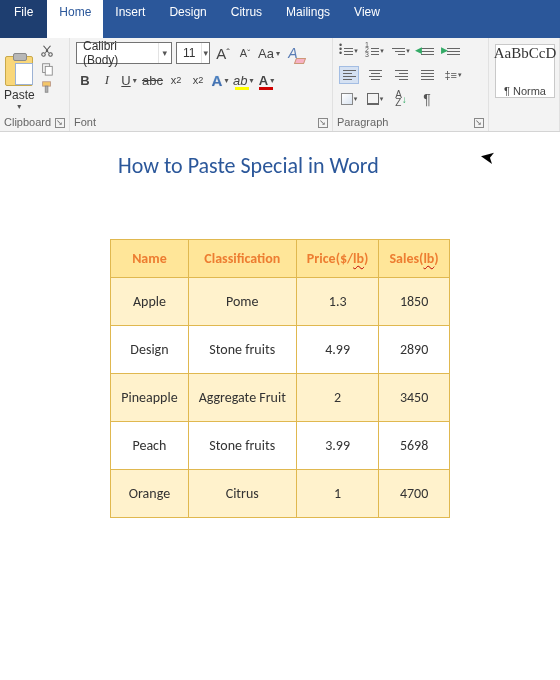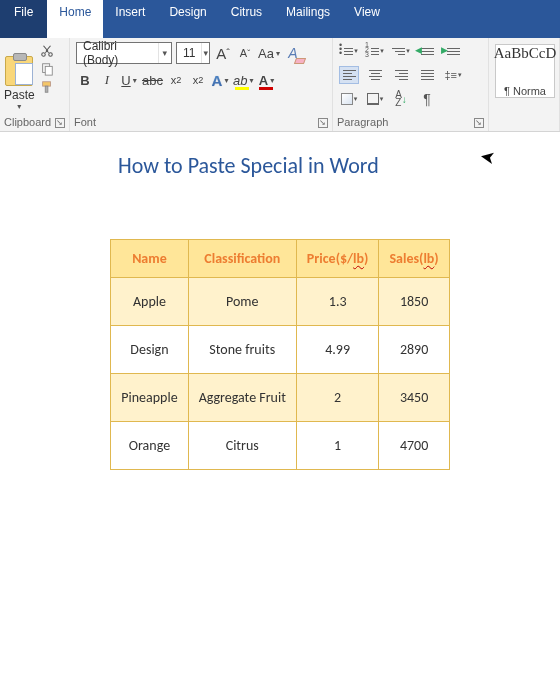--- a/index.html
+++ b/index.html
@@ -325,20 +325,26 @@
           <td>4.99</td>
           <td>2890</td>
         </tr>
         <tr>
           <td>Pineapple</td>
           <td>Aggregate Fruit</td>
           <td>2</td>
           <td>3450</td>
         </tr>
         <tr>
+          <td>Peach</td>
+          <td>Stone fruits</td>
+          <td>3.99</td>
+          <td>5698</td>
+        </tr>
+        <tr>
           <td>Orange</td>
           <td>Citrus</td>
           <td>1</td>
           <td>4700</td>
         </tr>
       </tbody>
   </table>
 </div>
 
 </body></html>

